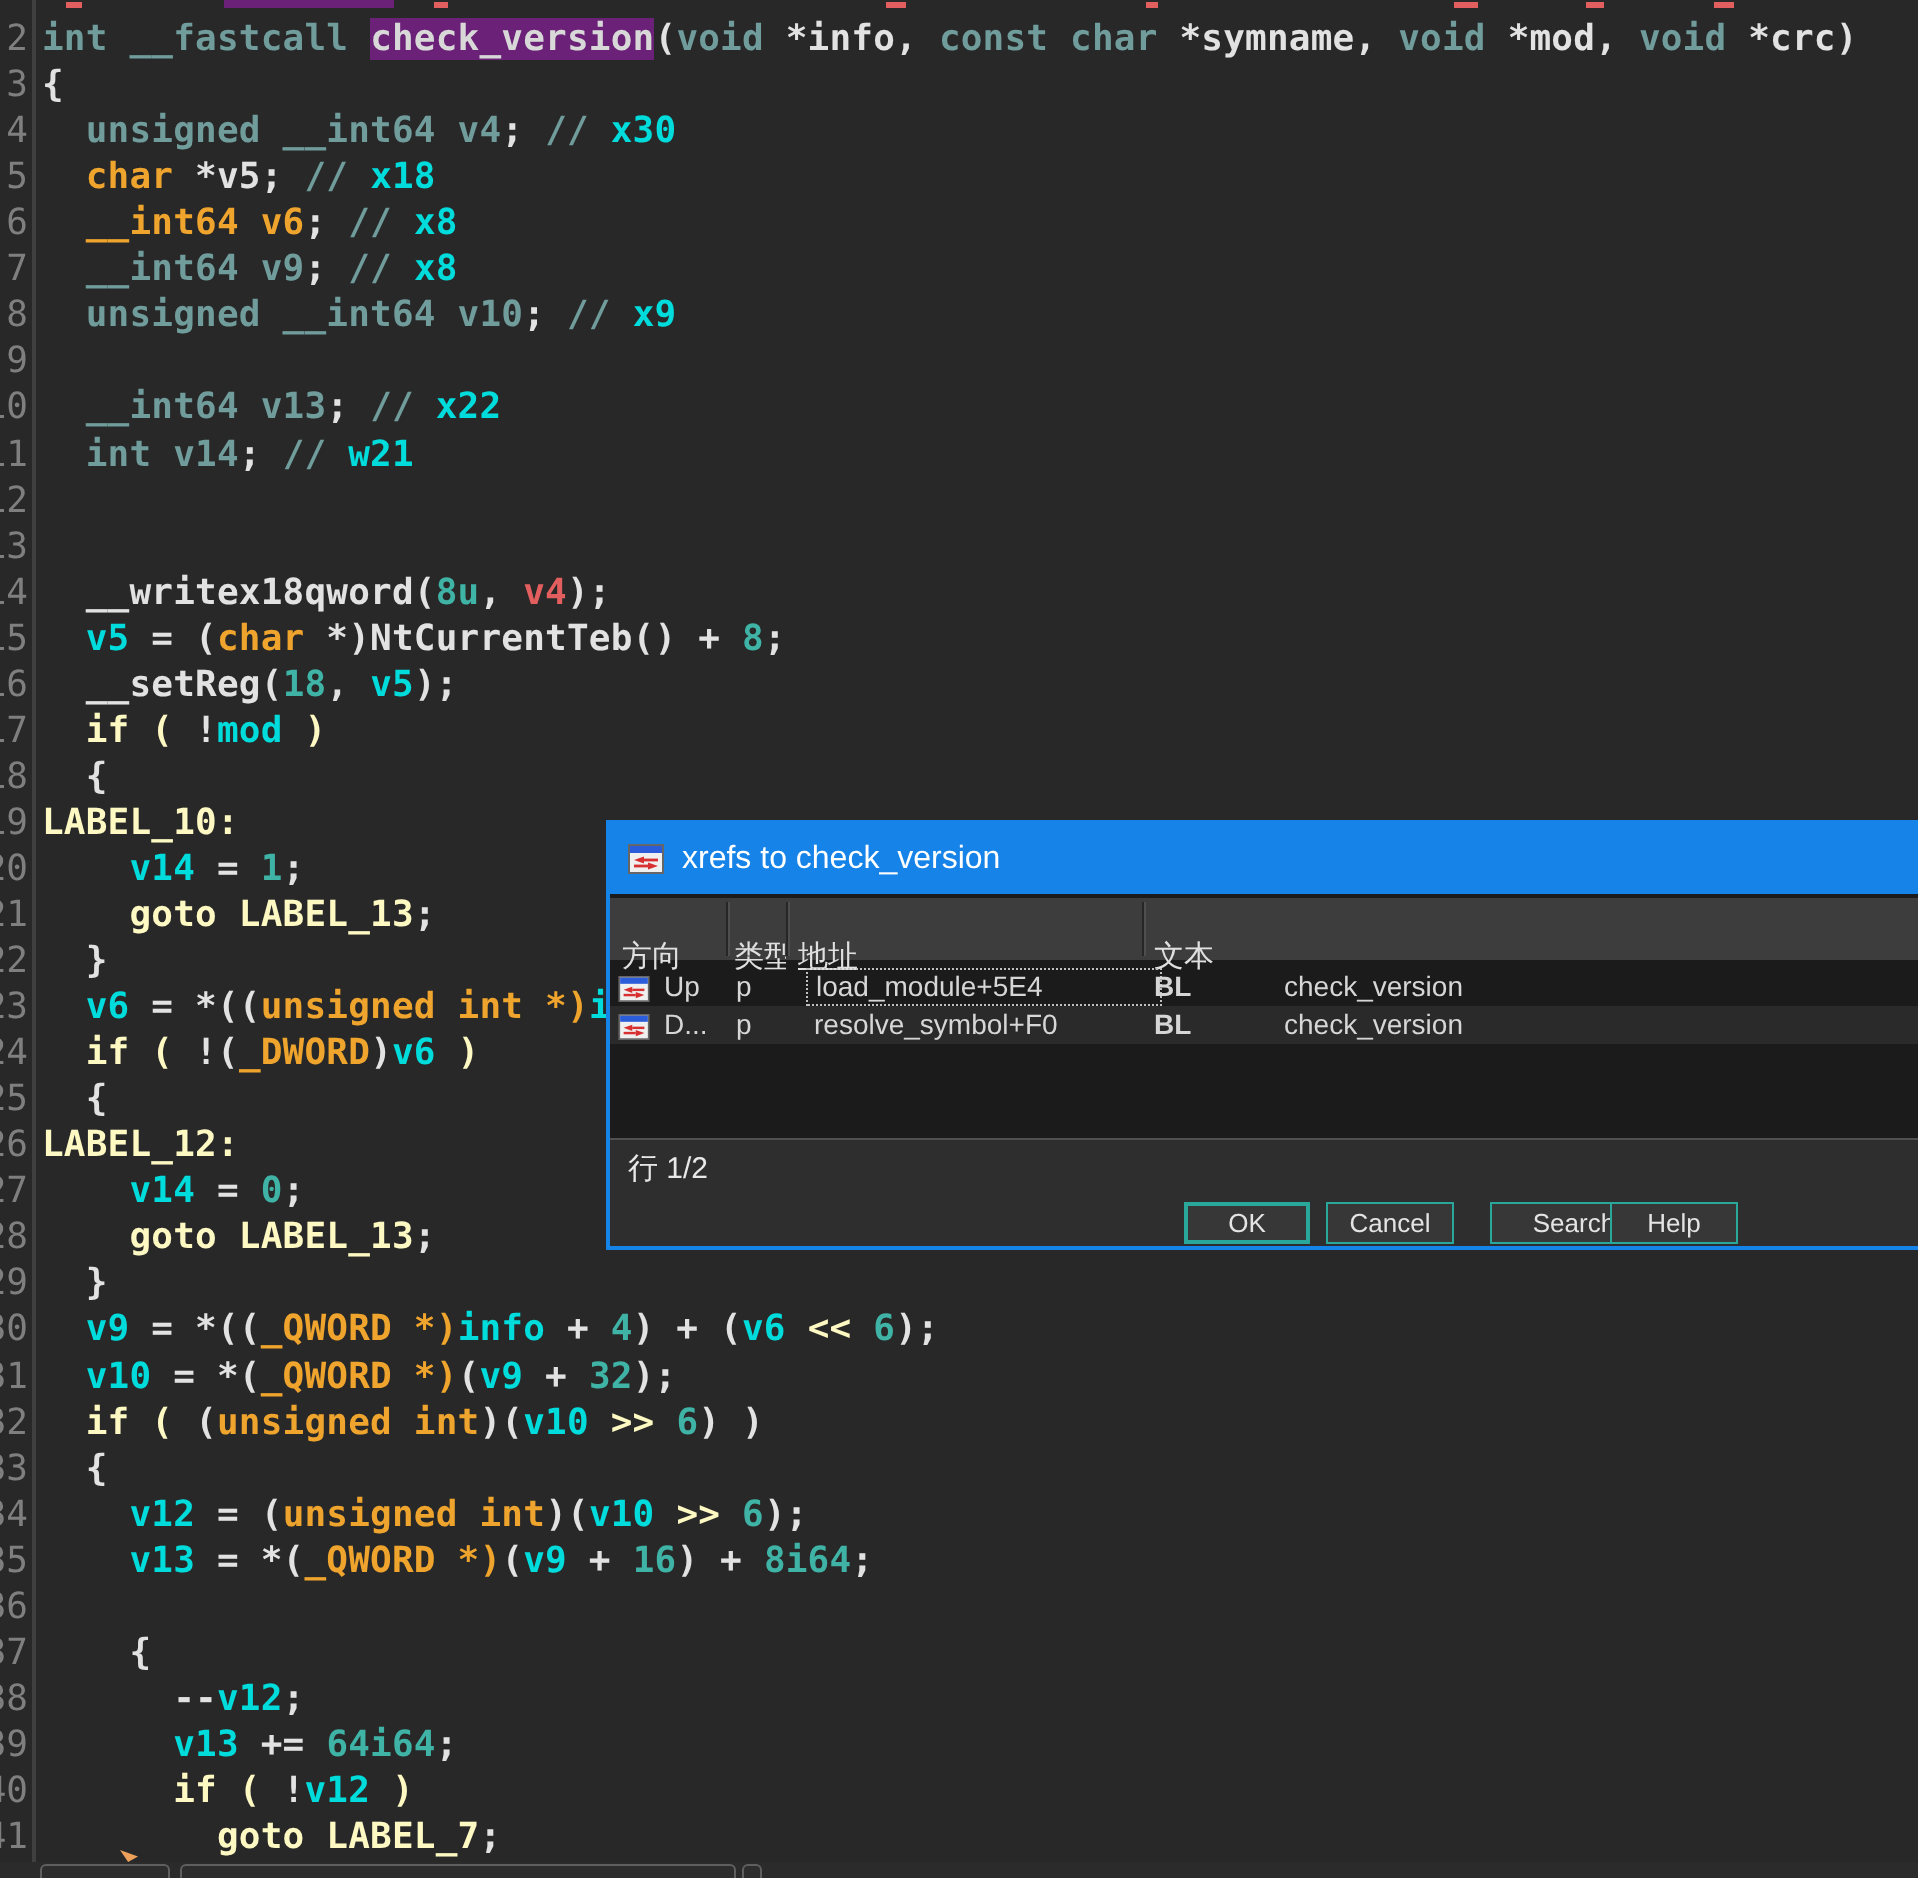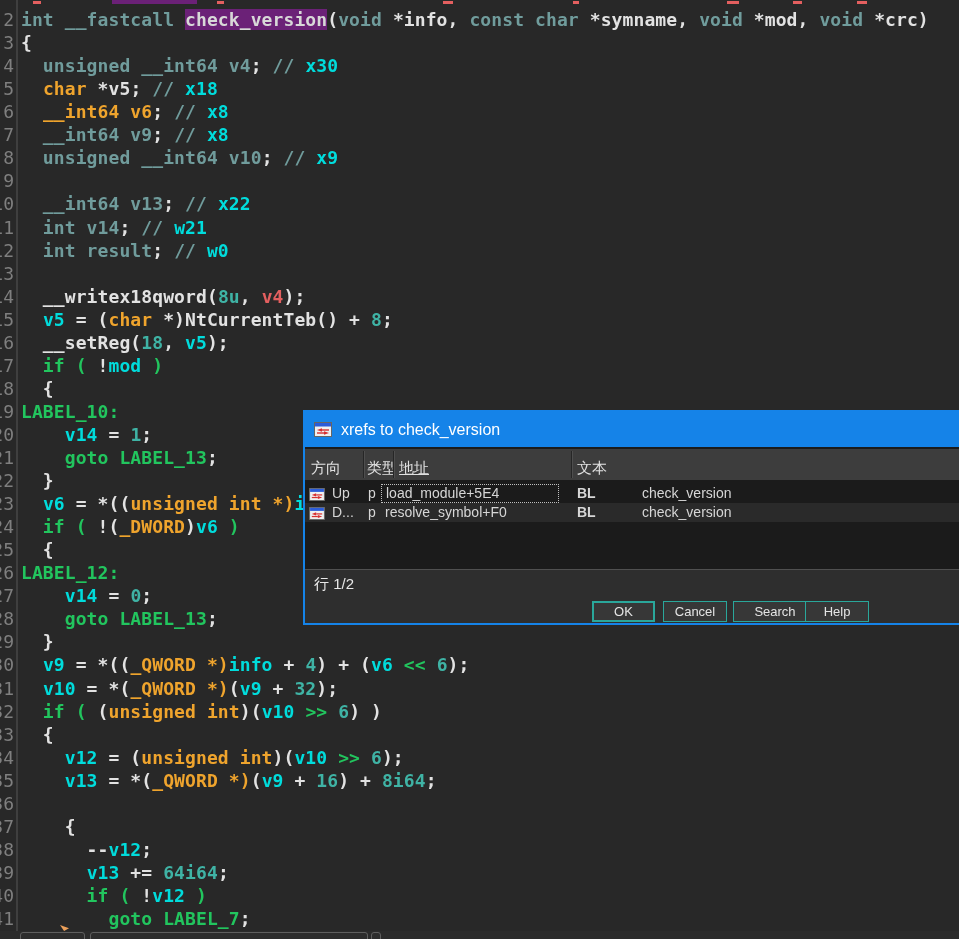--- a/index.html
+++ b/index.html
@@ -13,58 +13,58 @@
   .line{position:absolute;left:0;width:100%;height:23px;
         font:700 18px "DejaVu Sans Mono",monospace;letter-spacing:0.1px;}
   .line .ln{position:absolute;left:-86px;width:100px;text-align:right;
             font-weight:400;color:#7f7f7f;letter-spacing:0;line-height:23px;}
   .line .code{position:absolute;left:21px;top:0;white-space:pre;line-height:23px;}
   .c-kw{color:#709c9c;}
   .c-cy{color:#00dcdc;}
   .c-num{color:#3fb3a5;}
   .c-yl{color:#efa42d;}
   .c-wh{color:#e2e2e2;}
-  .c-gr{color:#22c55e;}
+  .c-gr{color:#fef9c3;}
   .c-red{color:#e35f5f;}
   .c-hl{background:#6b2177;color:#d8d8d8;}
   
   #sliver{position:absolute;left:0;top:0;width:959px;height:5px;}
   #sliver .pur{position:absolute;left:112px;top:0;width:85px;height:4px;background:#6b2177;}
   #sliver .rd{position:absolute;top:1px;height:3px;background:#e35f5f;}
   
   #dlg{position:absolute;left:303px;top:410px;width:700px;height:215px;
        background:#1b1b1b;border:2px solid #1583e8;box-sizing:border-box;z-index:5;}
   #dlg-title{position:absolute;left:0;top:0;right:0;height:35px;background:#1583e8;
              display:flex;align-items:center;padding-left:9px;gap:9px;
              color:#ffffff;font-size:16px;}
   .xicon{width:18px;height:15px;display:inline-block;flex:0 0 auto;}
   #dlg-head{position:absolute;left:0;top:37px;right:0;height:31px;background:#3d3d3d;
             color:#e0e0e0;font-size:15px;}
-  #dlg-head .hcell{position:absolute;top:10px;white-space:nowrap;overflow:hidden;}
+  #dlg-head .hcell{position:absolute;top:20px;white-space:nowrap;overflow:hidden;}
   #dlg-head .hdiv{position:absolute;top:2px;width:1px;height:27px;background:#262626;border-right:1px solid #4e4e4e;}
   #dlg-rows{position:absolute;left:0;top:72px;right:0;height:85px;}
   .xrow{position:absolute;left:0;right:0;height:19px;color:#d6d6d6;font-size:14px;line-height:19px;}
   .xrow.alt{background:#2a2a2a;}
   .xrow .ric{position:absolute;left:4px;top:3px;width:16px;height:13px;}
   .xrow .dir{position:absolute;left:27px;}
   .xrow .typ{position:absolute;left:63px;}
-  .xrow .addrbox{position:absolute;left:76px;top:0;width:178px;height:19px;box-sizing:border-box;padding:0 4px;}
+  .xrow .addrbox{position:absolute;left:98px;top:0;width:178px;height:19px;box-sizing:border-box;padding:0 4px;}
   .xrow.sel .addrbox{border:1px dotted #c0c0c0;line-height:17px;}
   .xrow .mn{position:absolute;left:272px;font-weight:bold;}
   .xrow .op{position:absolute;left:337px;}
   #dlg-sep{position:absolute;left:0;top:157px;right:0;height:1px;background:#505050;}
   #dlg-bottom{position:absolute;left:0;top:158px;right:0;bottom:0;background:#2e2e2e;}
   #dlg-status{position:absolute;left:9px;top:5px;color:#e8e8e8;font-size:15px;}
   .dbtn{position:absolute;top:31px;height:21px;box-sizing:border-box;
         background:#373737;border:1px solid #2aa79b;color:#e4e4e4;
         font-family:"Liberation Sans",sans-serif;font-size:13px;text-align:center;line-height:19px;padding:0;}
   .dbtn.default{box-shadow:inset 0 0 0 1px #2aa79b;}
   #btn-ok{left:287px;width:63px;}
   #btn-cancel{left:358px;width:64px;}
-  #btn-search{left:428px;width:84px;}
+  #btn-search{left:440px;width:84px;}
   #btn-help{left:500px;width:64px;}
   
   #strip{position:absolute;left:0;top:931px;width:959px;height:8px;background:#2b2b2b;z-index:3;}
   .sbox{position:absolute;top:1px;height:12px;box-sizing:border-box;
         border:1px solid #5f5f5f;border-radius:3px 3px 0 0;background:#2d2d2d;}
   #cursor-mark{position:absolute;left:60px;top:925px;width:9px;height:6px;z-index:4;
                background:#eda05a;clip-path:polygon(0 0,100% 55%,45% 100%);}
 </style>
 </head>
 <body>
@@ -110,21 +110,20 @@
       <div class="line" title="" style="top: 192.45px;">
         <span class="ln">10</span>
         <span class="code"><span class="c-kw">  __int64 v13</span><span class="c-wh">; </span><span class="c-kw">// </span><span class="c-cy">x22</span></span>
       </div>
       <div class="line" title="" style="top: 215.5px;">
         <span class="ln">11</span>
         <span class="code"><span class="c-kw">  int v14</span><span class="c-wh">; </span><span class="c-kw">// </span><span class="c-cy">w21</span></span>
       </div>
       <div class="line" title="" style="top: 238.55px;">
         <span class="ln">12</span>
-        <span class="code"><span class="c-kw">  int result</span><span class="c-wh">; </span><span class="c-kw">// </span><span class="c-cy">w0</span></span>
       </div>
       <div class="line" style="top: 261.6px;">
         <span class="ln">13</span>
         <span class="code"></span>
       </div>
       <div class="line" title="" style="top: 284.65px;">
         <span class="ln">14</span>
         <span class="code"><span class="c-wh">  __writex18qword(</span><span class="c-num">8u</span><span class="c-wh">, </span><span class="c-red">v4</span><span class="c-wh">);</span></span>
       </div>
       <div class="line" title="" style="top: 307.7px;">

